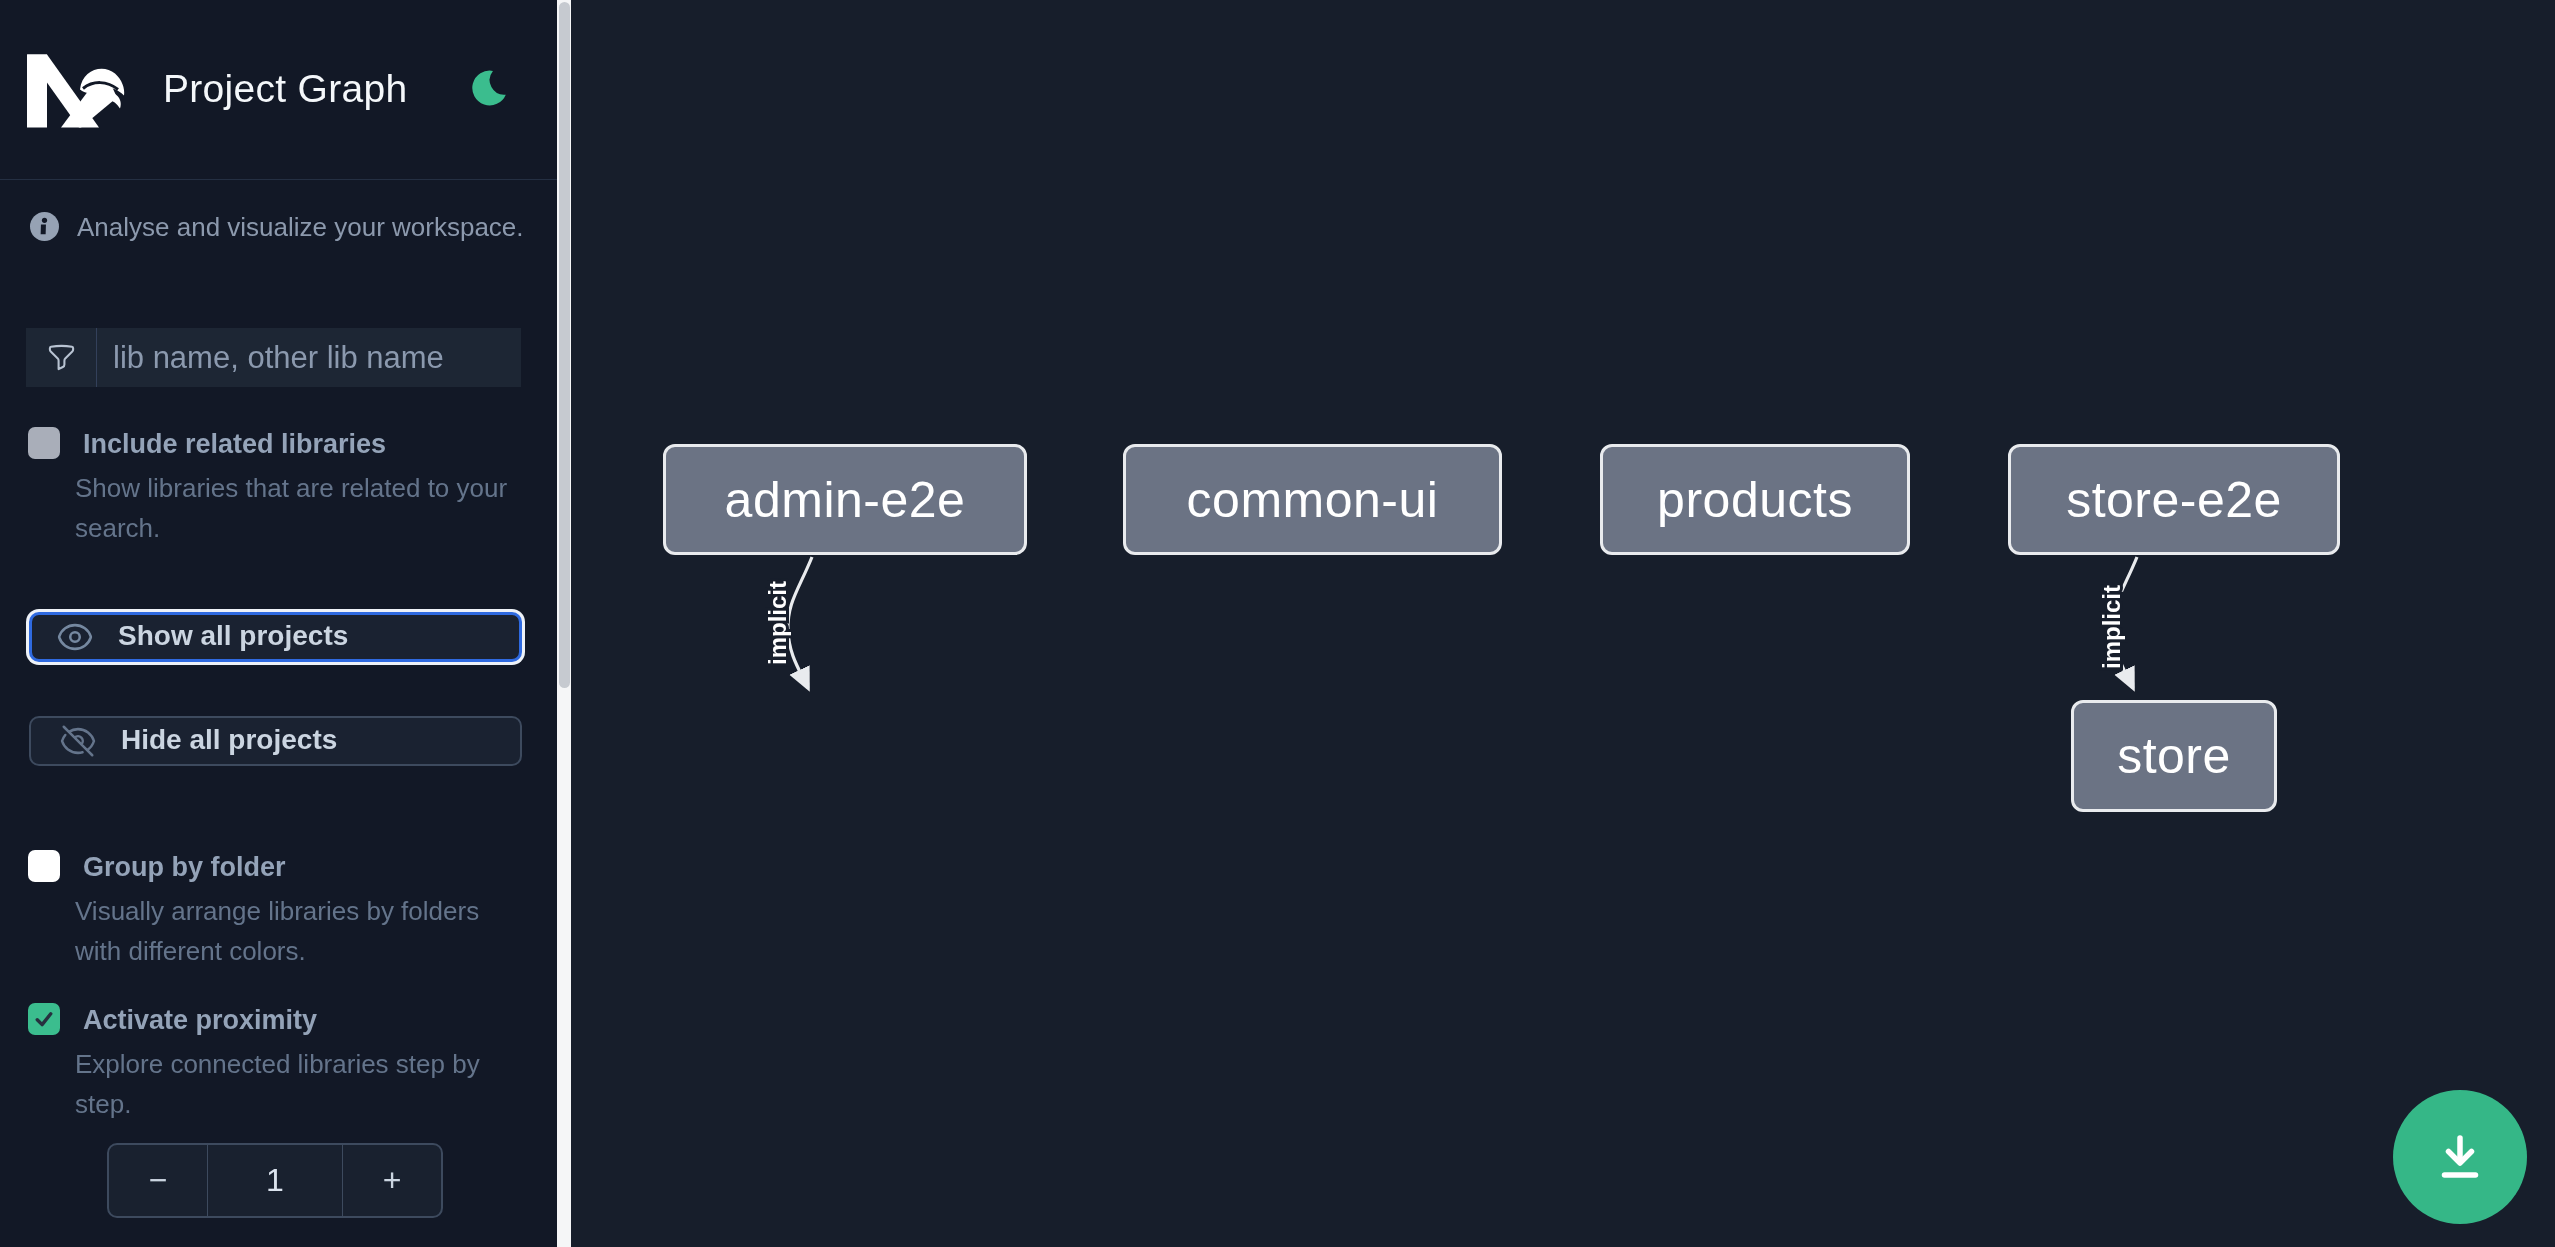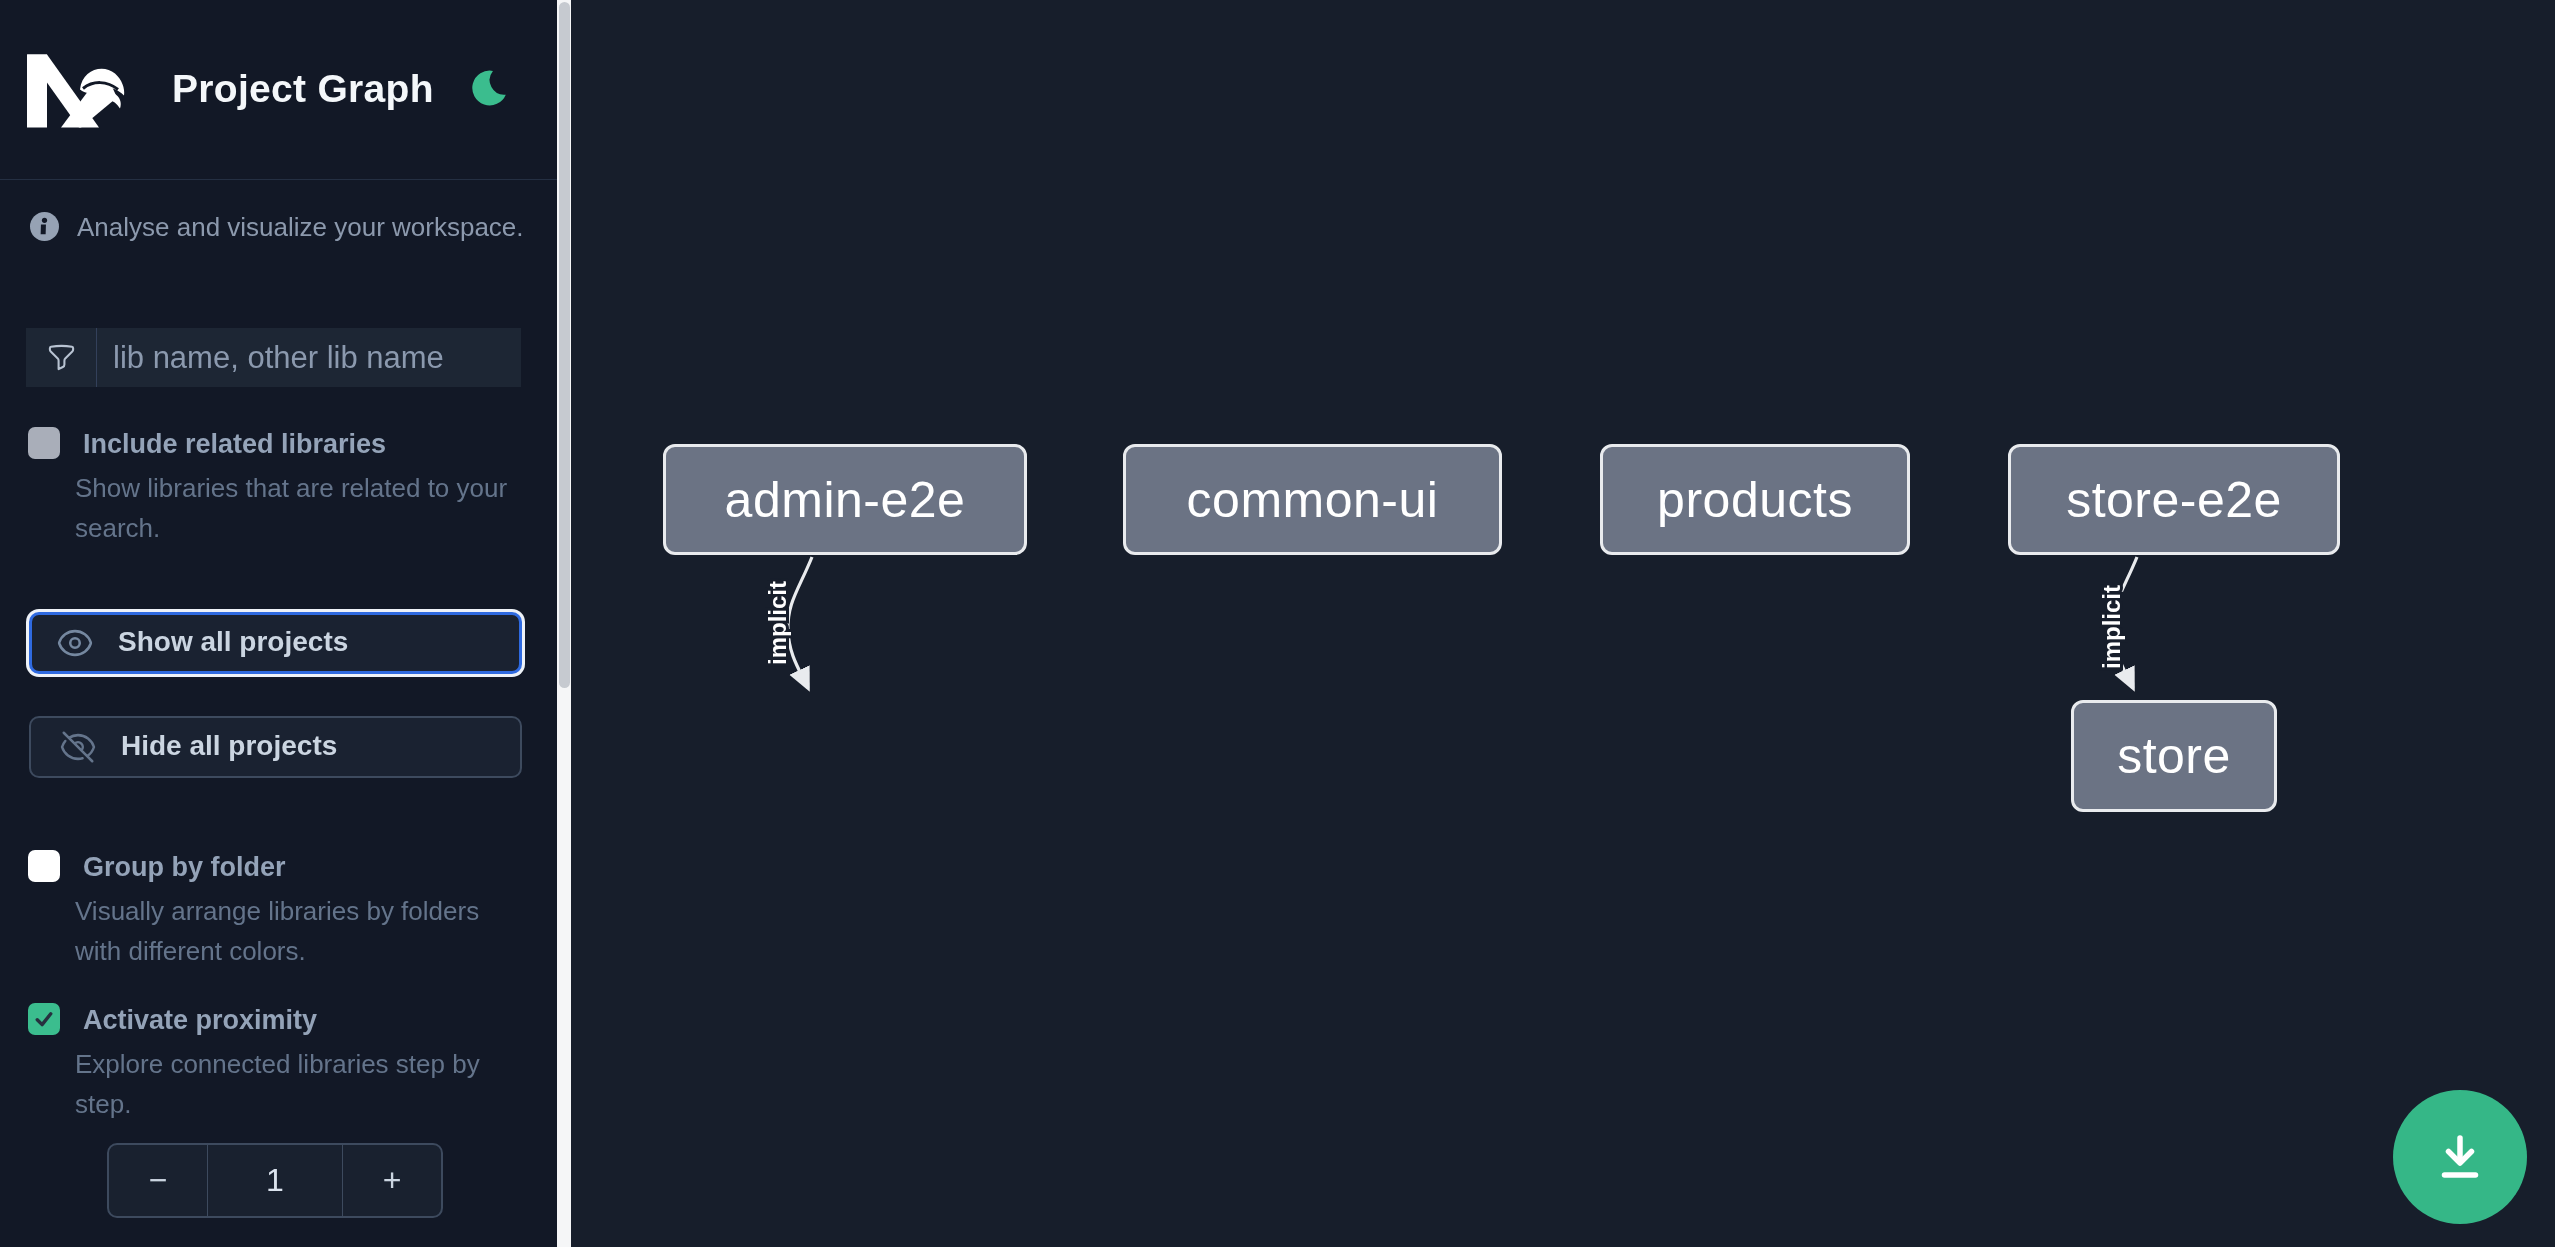--- a/index.html
+++ b/index.html
@@ -15,22 +15,22 @@
   .sidebar {
     position:absolute; left:0; top:0; width:557px; height:1247px;
     background:#121826; z-index:3;
   }
   .sb-header {
     position:absolute; left:0; top:0; width:557px; height:180px;
     border-bottom:1px solid #242f42;
   }
   .nx-logo { position:absolute; left:25px; top:52px; width:100px; height:78px; }
   .app-title {
-    position:absolute; left:172px; top:67px; width:300px;
-    font-size:39px; font-weight:700; color:#f4f7fa; letter-spacing:0.3px;
+    position:absolute; left:163px; top:67px; width:300px;
+    font-size:39px; font-weight:400; color:#f4f7fa; letter-spacing:0.3px;
   }
   .theme-toggle {
     position:absolute; left:462px; top:62px; width:50px; height:50px;
     background:none; border:none; cursor:pointer;
   }
   .tagline-row { position:absolute; left:30px; top:210px; width:510px; height:36px; }
   .info-badge { position:absolute; left:0; top:2px; width:29px; height:29px; }
   .tagline {
     position:absolute; left:47px; top:2px; width:460px;
     font-size:26px; color:#8c99ad;
@@ -62,21 +62,21 @@
   .opt-label {
     position:absolute; left:55px; top:2px; width:440px;
     font-size:27px; font-weight:600; color:#94a3b8; cursor:pointer;
   }
   .opt-desc {
     position:absolute; left:47px; top:41px; width:448px;
     font-size:26px; line-height:40px; color:#64748b;
   }
 
   .action-btn {
-    position:absolute; left:29px; width:493px; height:62px;
+    position:absolute; left:29px; width:493px; height:50px;
     background:#1a2231; border:2px solid #3d4a5e; border-radius:10px;
     display:flex; align-items:center; cursor:pointer;
     font-family:inherit; font-size:28px; font-weight:600; color:#cbd5e1;
     padding-left:24px; text-align:left;
   }
   .btn-show {
     top:612px; border:3px solid #2f6ae0;
     box-shadow:0 0 0 3px #eef2f8;
   }
   .btn-hide { top:716px;padding-left:28px; }

